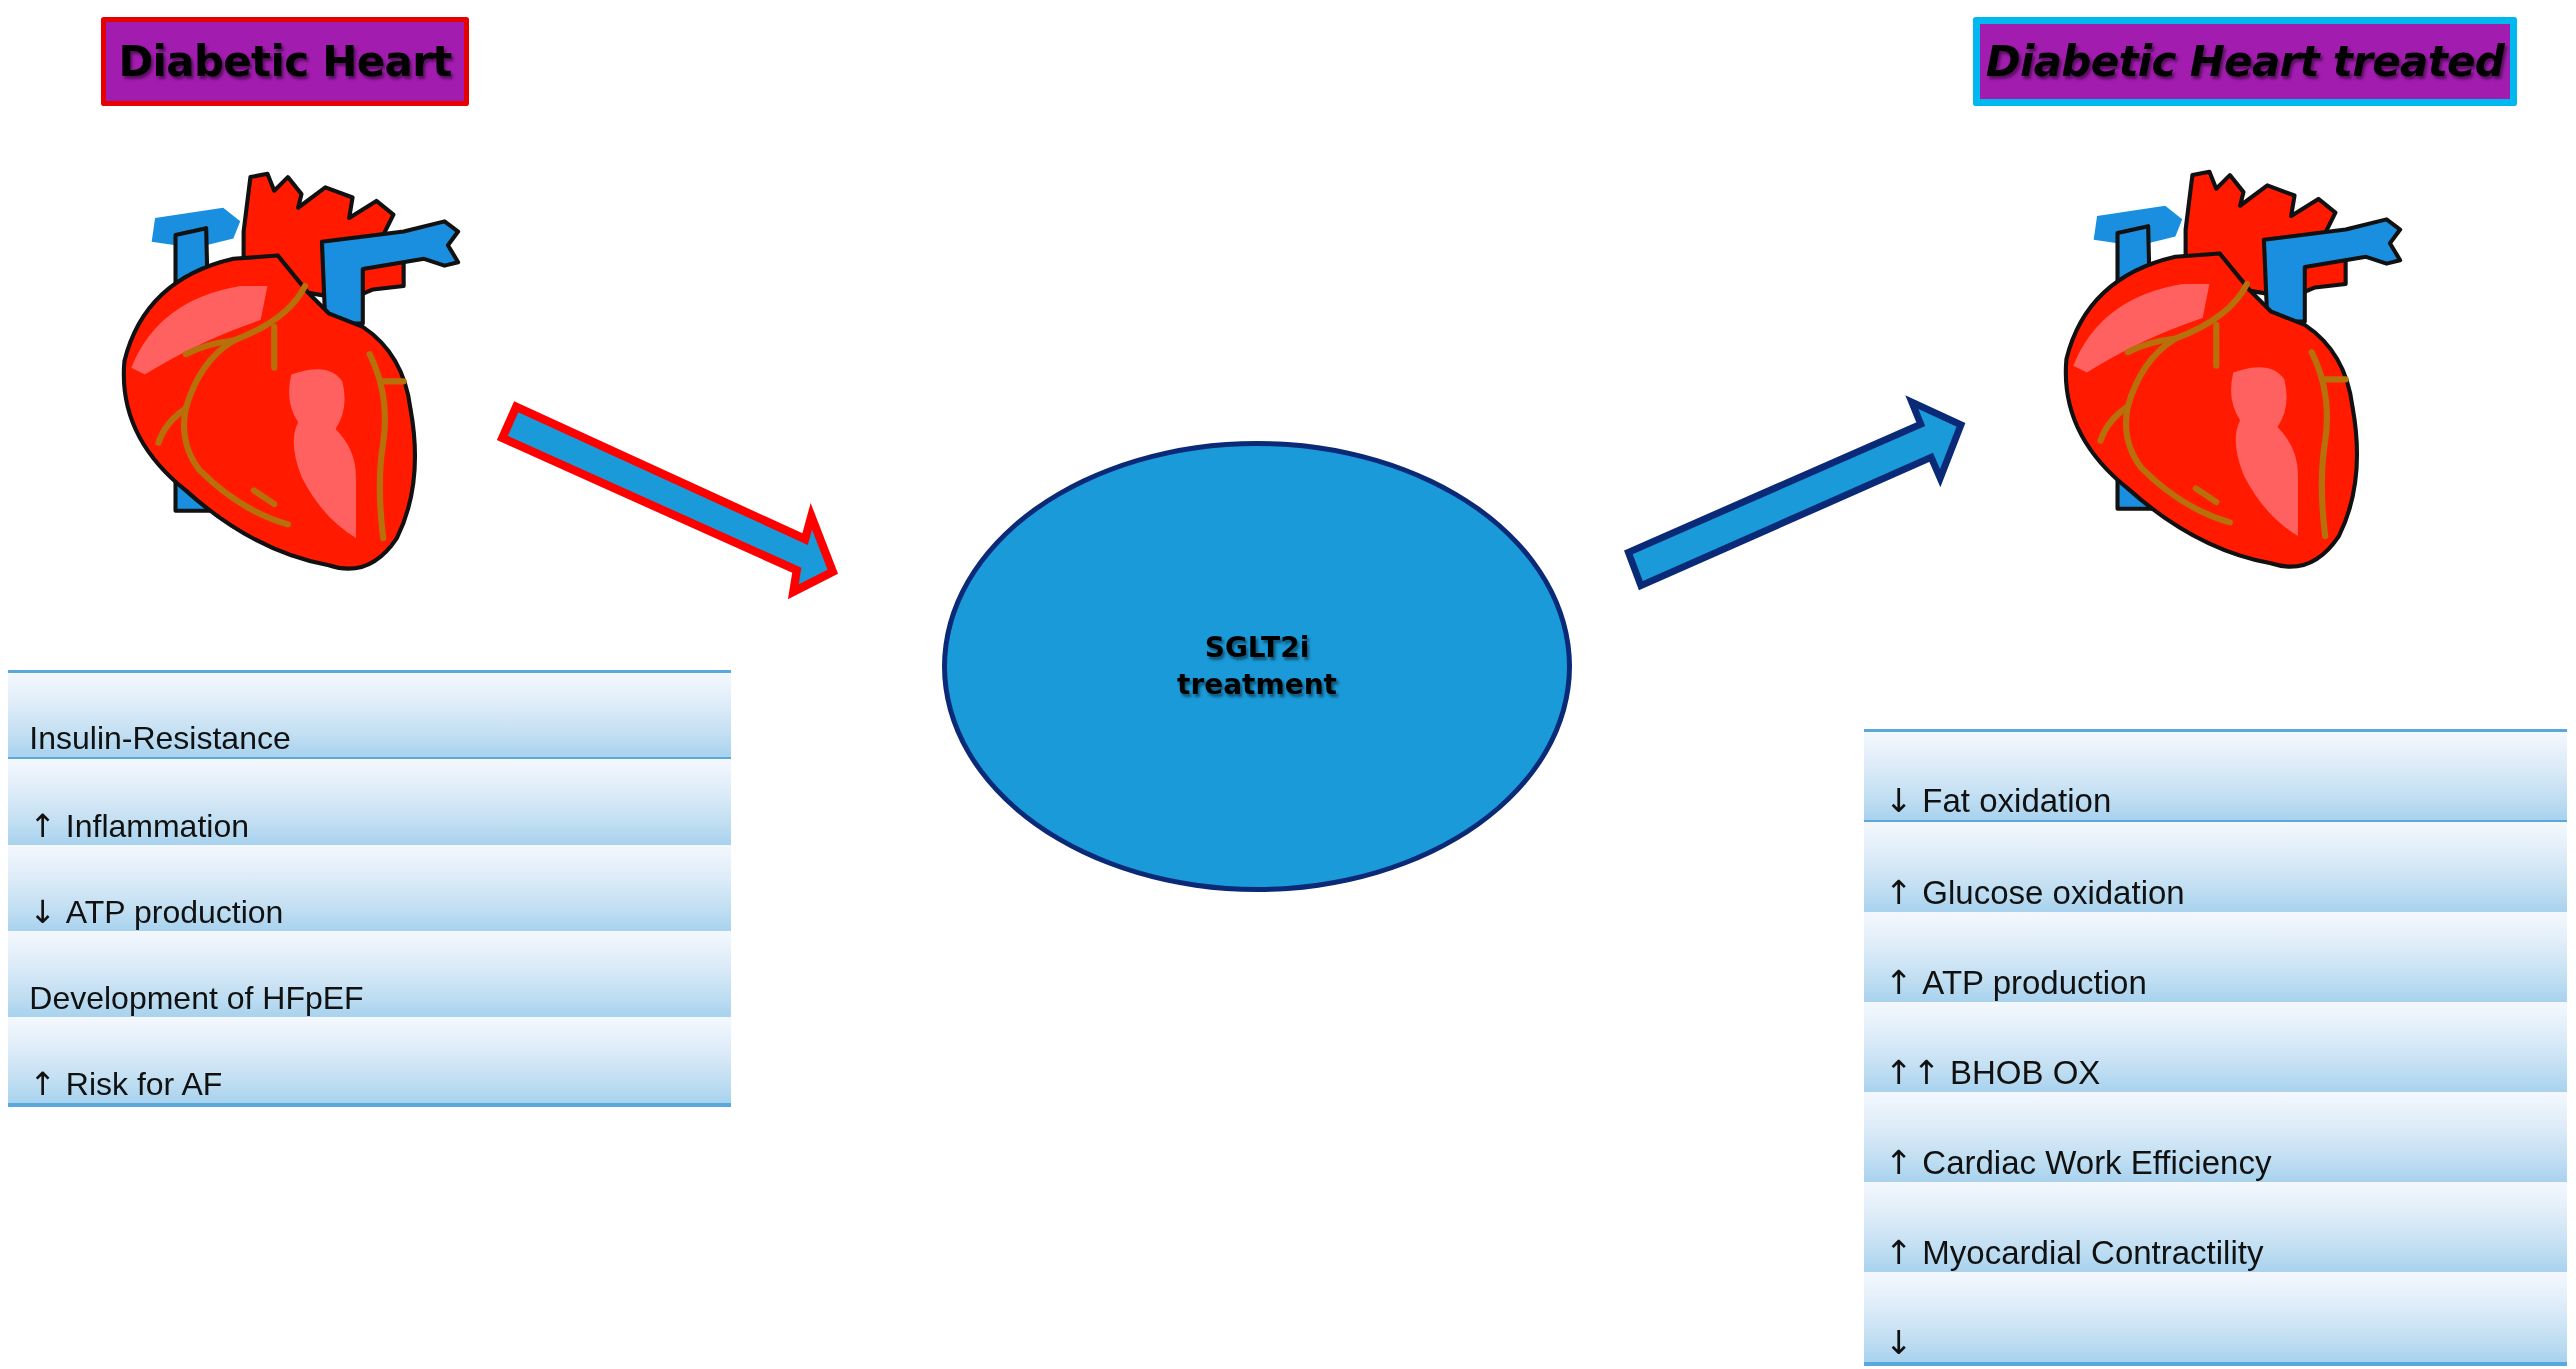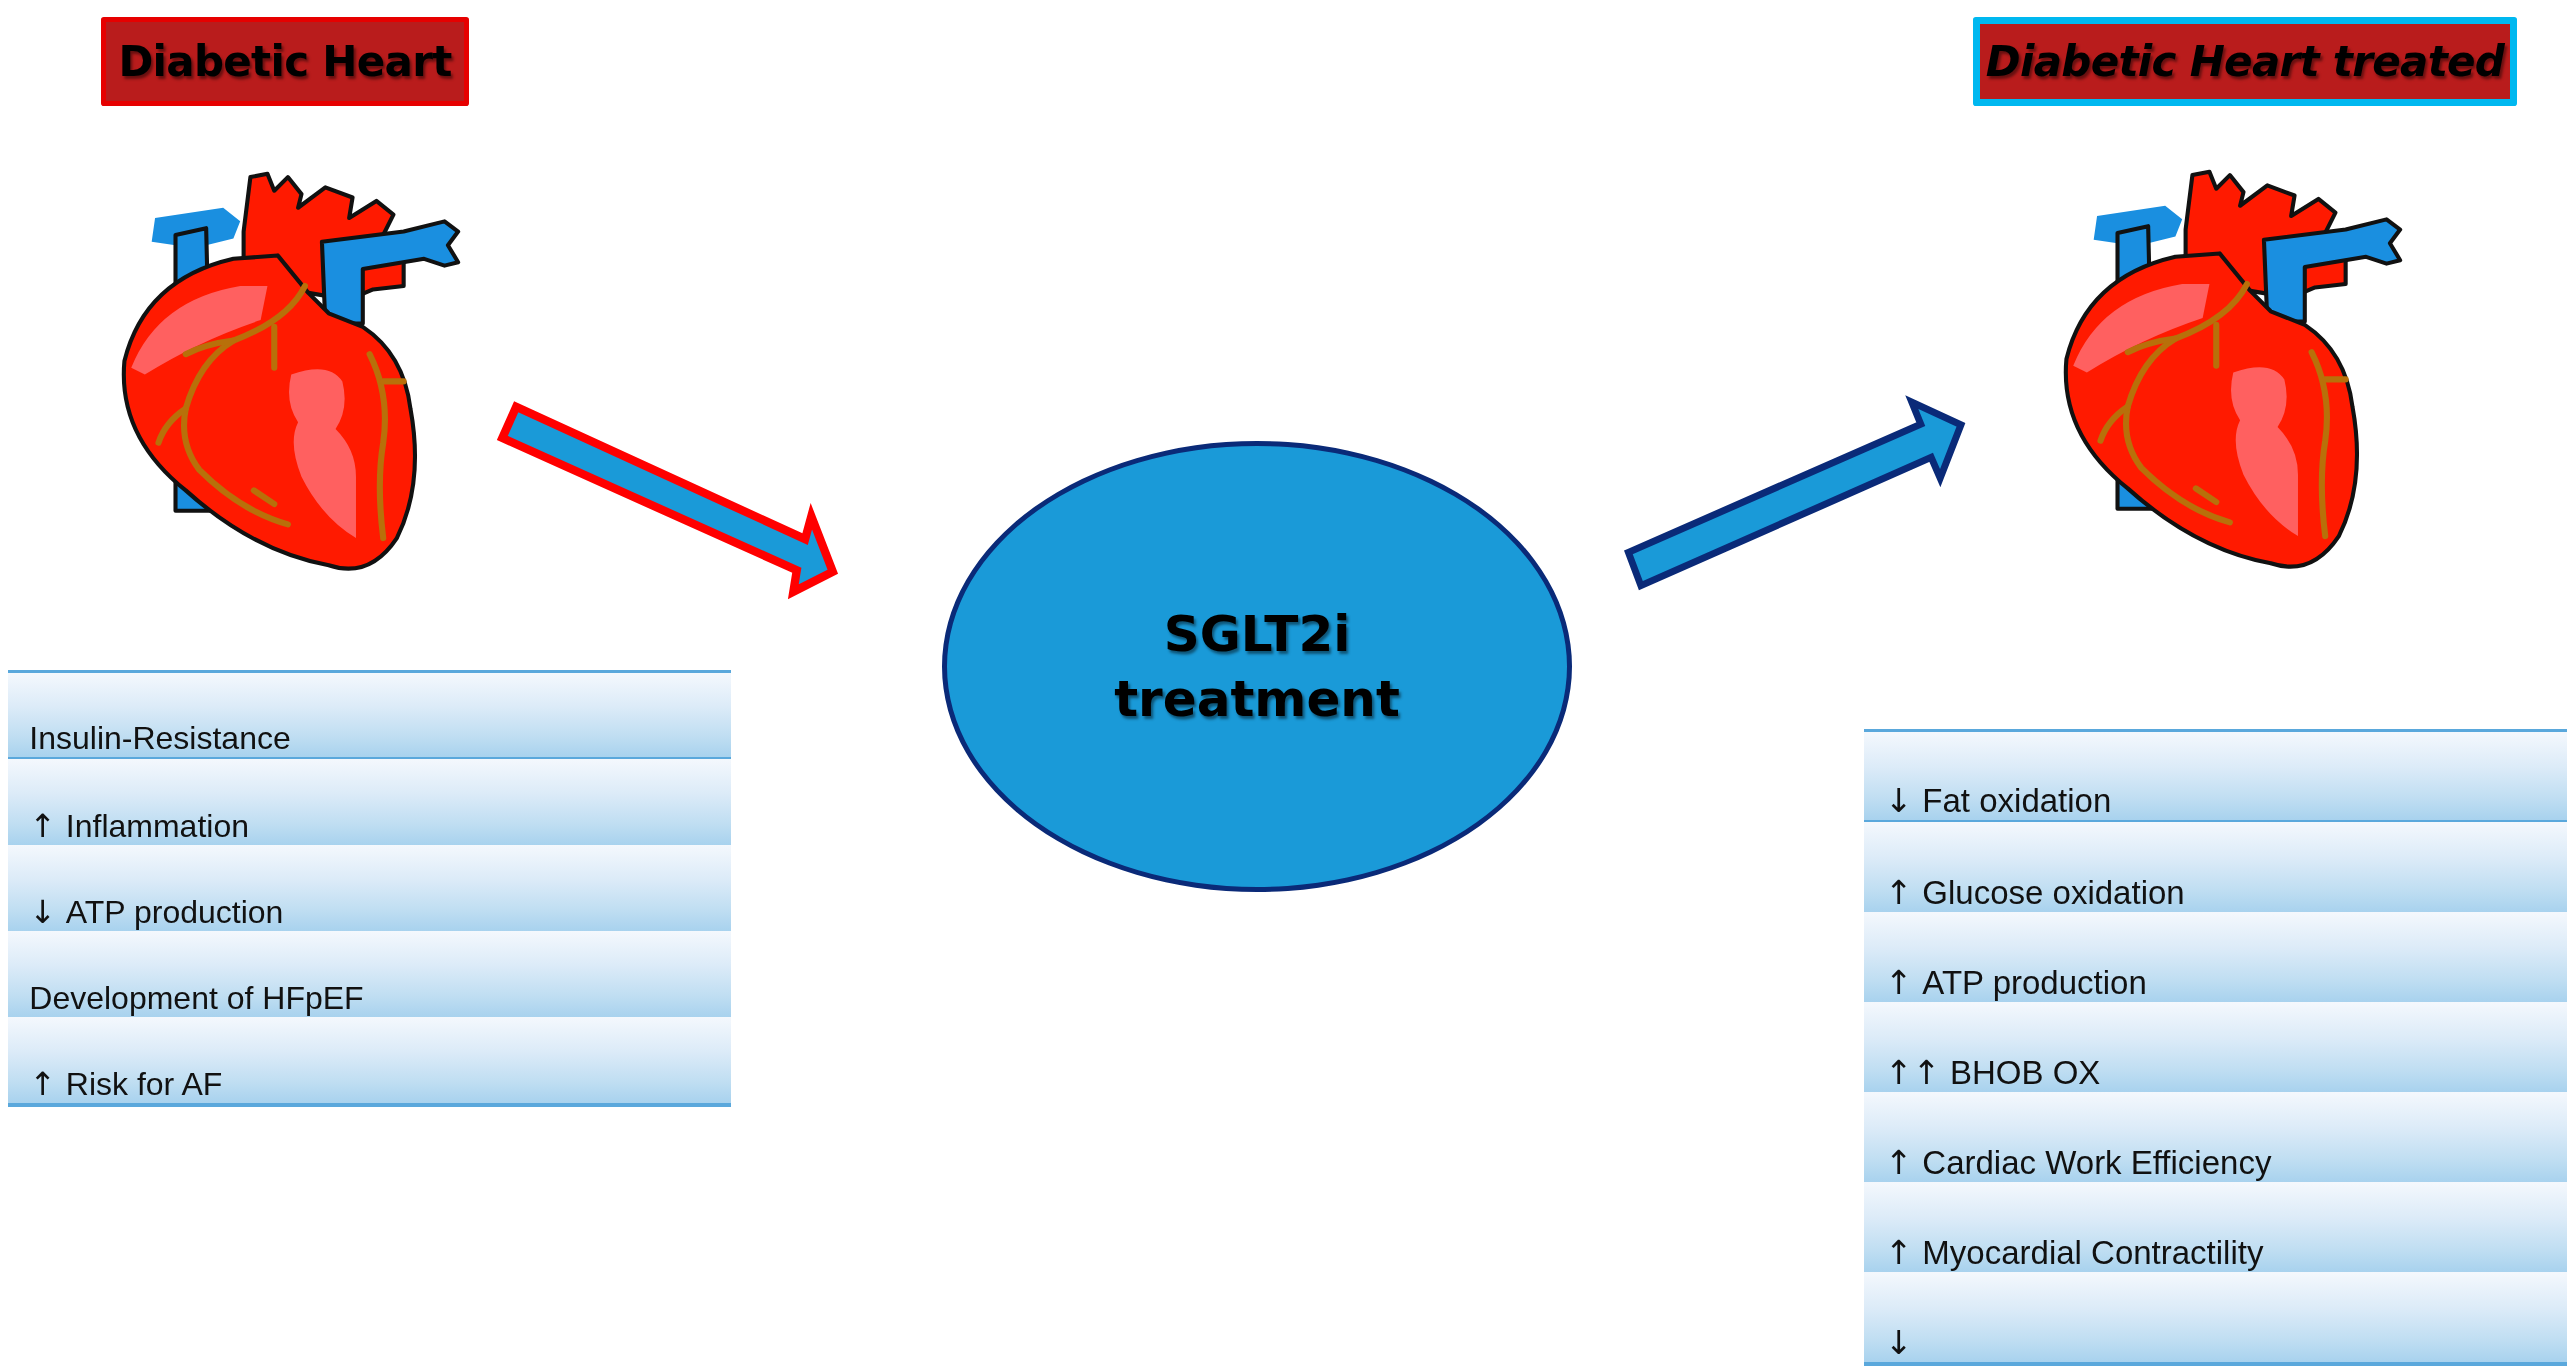--- a/index.html
+++ b/index.html
@@ -1,28 +1,28 @@
 <!DOCTYPE html>
 <html style="font-size:11px"><head>
 <meta charset="utf-8">
 <style>
   html, body { margin:0; padding:0; background:#ffffff; }
   body { width:2576px; height:1369px; position:relative; overflow:hidden; font-family:"DejaVu Sans", sans-serif; }
-  .title-box { position:absolute; top:16.6px; height:89px; box-sizing:border-box; background:#b91c1c; display:flex; align-items:center; justify-content:center; border-radius:2.8px; }
+  .title-box { position:absolute; top:16.6px; height:89px; box-sizing:border-box; background:#a21caf; display:flex; align-items:center; justify-content:center; border-radius:2.8px; }
   .title-box span { font-family:"DejaVu Sans", sans-serif; font-weight:bold; font-size:42px; color:#000; text-shadow:2.1px 2.8px 2.8px rgba(0,0,0,0.45); letter-spacing:-0.7px; }
   #title-left { left:101px; width:368px; border:5.5px solid #e60000; }
   #title-right { left:1973px; width:544px; border:7px solid #00b8f0;font-style:italic; }
   .heart { position:absolute; }
   #heart-left { left:104px; top:156px; width:395px; height:444px; }
   #heart-right { left:2046px; top:154px; width:395px; height:444px; }
   .arrow { position:absolute; }
   #arrow-left { left:485px; top:374px; width:388px; height:236px; }
   #arrow-right { left:1609px; top:388px; width:388px; height:222px; }
   #treatment { position:absolute; left:942px; top:441px; width:630px; height:451px; box-sizing:border-box; border:5.5px solid #0a2a78; border-radius:50%; background:#1a9ad8; display:flex; align-items:center; justify-content:center; flex-direction:column; }
-  #treatment span { font-family:"DejaVu Sans", sans-serif; font-weight:bold; font-size:50px; color:#000; line-height:1.3; text-shadow:2.1px 2.8px 2.8px rgba(0,0,0,0.45); }
+  #treatment span { font-family:"DejaVu Sans", sans-serif; font-weight:bold; font-size:28px; color:#000; line-height:1.3; text-shadow:2.1px 2.8px 2.8px rgba(0,0,0,0.45); }
   .list { position:absolute; border-top:3.5px solid #5aa8dc; border-bottom:4.2px solid #5aa8dc; }
   #list-left { left:8.3px; top:670px; width:723px; }
   #list-right { left:1864px; top:729px; width:703px; }
   .row { box-sizing:border-box; display:flex; align-items:flex-end; padding-left:21px; background:linear-gradient(to bottom, #f4f8fd 0%, #dcebf8 40%, #c0def2 75%, #a8d2ee 100%); font-family:"Liberation Sans", sans-serif; color:#111; }
   #list-left .row { height:86px; font-size:32px; padding-top:18px; }
   #list-left .row:first-child { border-bottom:2.8px solid #5aa8dc; }
   #list-right .row { height:90px; font-size:33px; padding-top:18px; }
   #list-right .row:first-child { border-bottom:2.8px solid #5aa8dc; }
   .row .arr { margin-right:9.7px; font-family:"DejaVu Sans", sans-serif; font-weight:normal; }
 </style>

